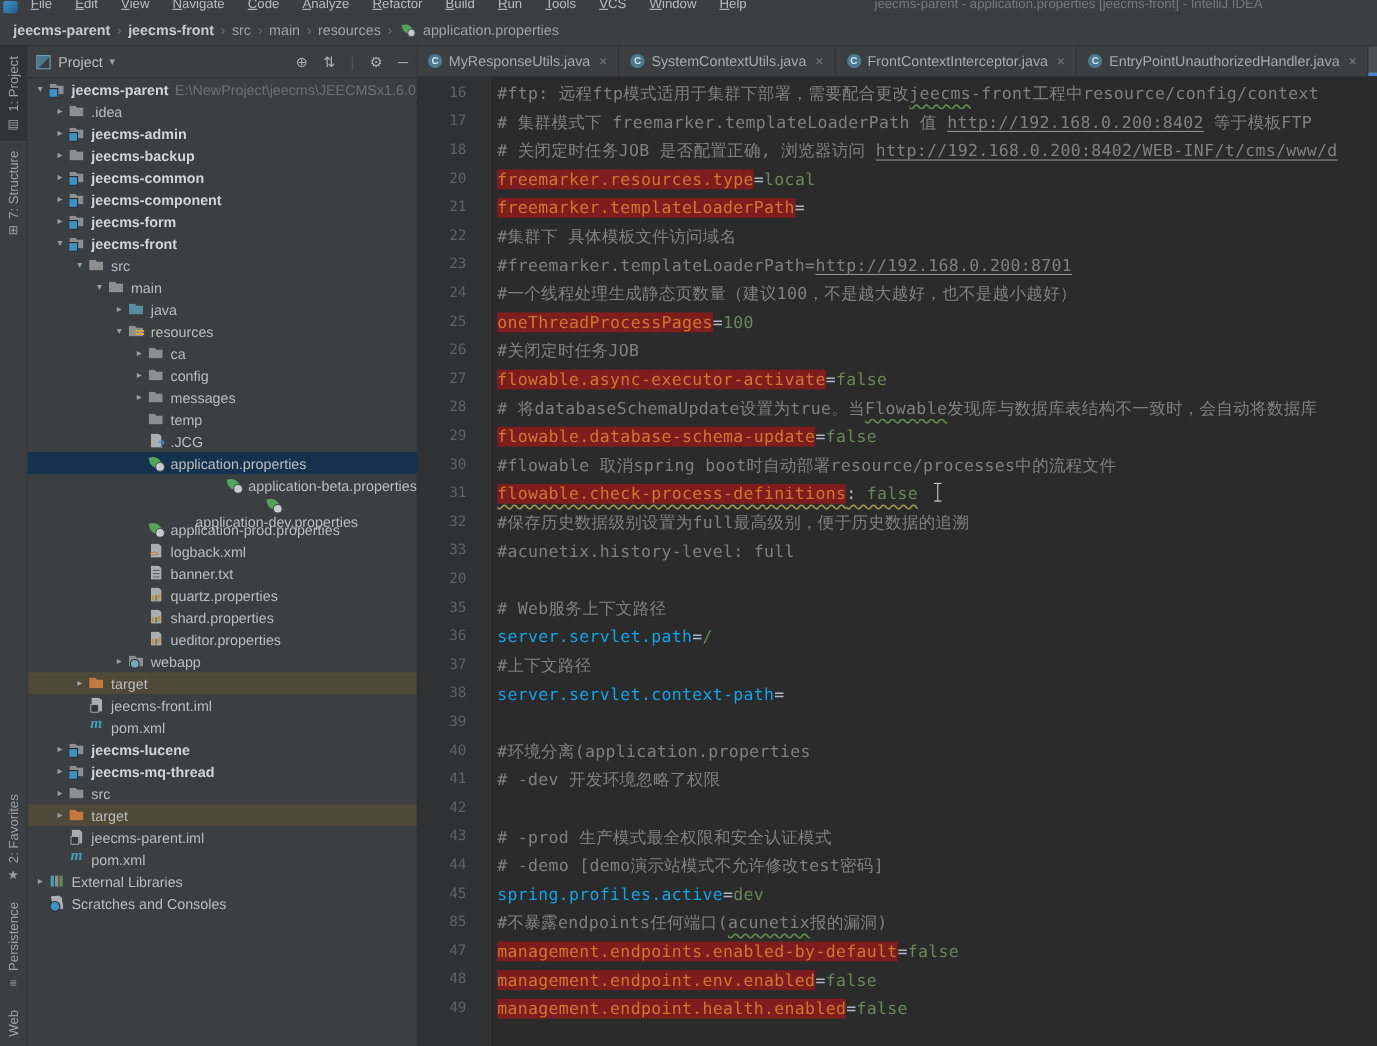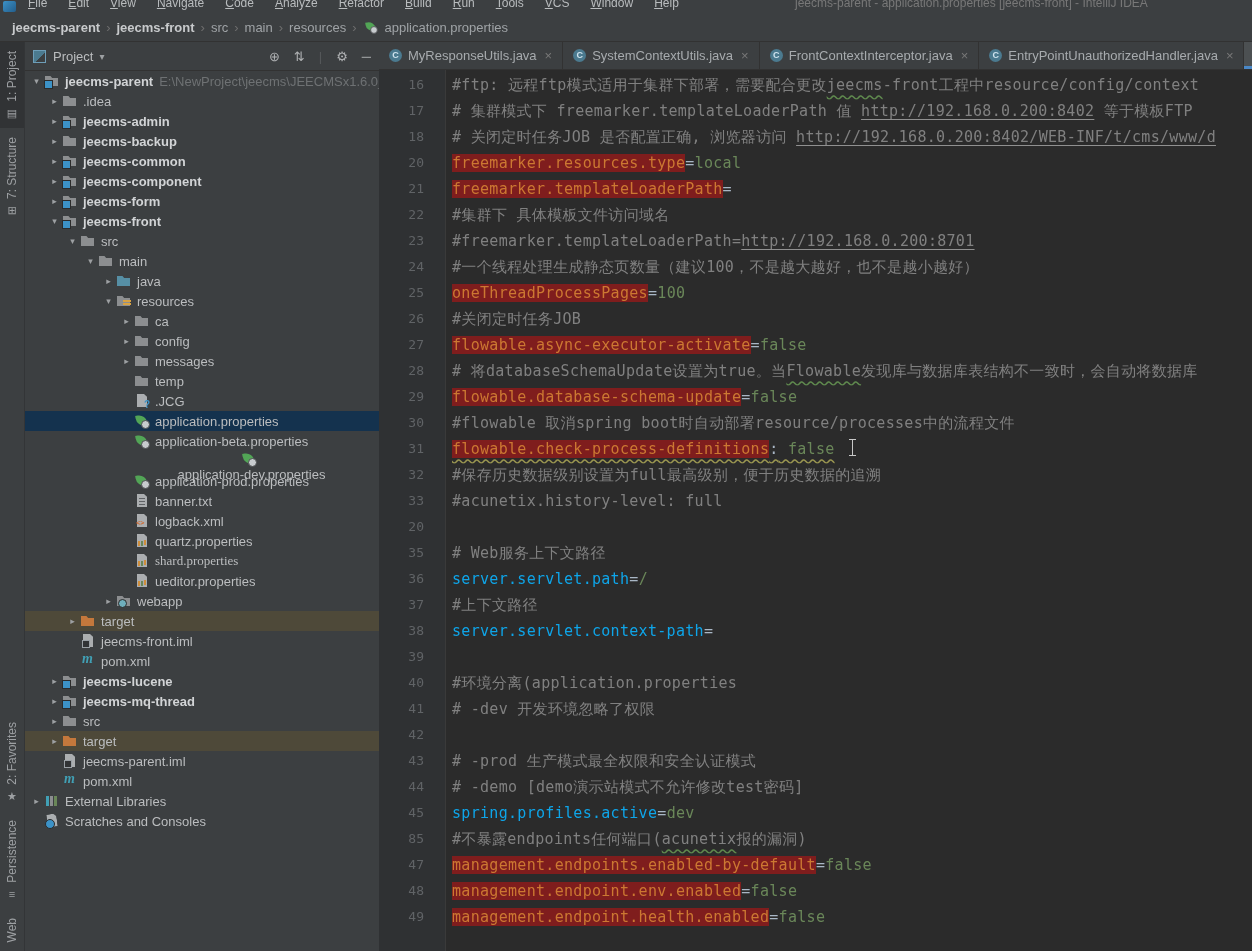--- a/index.html
+++ b/index.html
@@ -254,51 +254,51 @@
       <div class="trow" style="padding-left: 94px;">
         <span class="arrow"></span>
         <span class="ic file-q"></span>
         <span class="tlabel">.JCG</span>
       </div>
       <div class="trow sel" style="padding-left: 94px;">
         <span class="arrow"></span>
         <span class="ic leaf"></span>
         <span class="tlabel">application.properties</span>
       </div>
-      <div class="trow" style="padding-left: 94px;">
+      <div class="trow" style="padding-left: 94px; justify-content: flex-end;">
         <span class="arrow"></span>
         <span class="ic leaf"></span>
         <span class="tlabel">application-beta.properties</span>
       </div>
       <div class="trow" style="padding-left: 94px; flex-direction: column;">
         <span class="arrow"></span>
         <span class="ic leaf"></span>
         <span class="tlabel">application-dev.properties</span>
       </div>
       <div class="trow" style="padding-left: 94px;">
         <span class="arrow"></span>
         <span class="ic leaf"></span>
         <span class="tlabel">application-prod.properties</span>
       </div>
       <div class="trow" style="padding-left: 94px;">
         <span class="arrow"></span>
+        <span class="ic file-xml"></span>
+        <span class="tlabel">logback.xml</span>
+      </div>
+      <div class="trow" style="padding-left: 94px;">
+        <span class="arrow"></span>
         <span class="ic file-txt"></span>
         <span class="tlabel">banner.txt</span>
       </div>
       <div class="trow" style="padding-left: 94px;">
         <span class="arrow"></span>
-        <span class="ic file-xml"></span>
-        <span class="tlabel">logback.xml</span>
-      </div>
-      <div class="trow" style="padding-left: 94px;">
-        <span class="arrow"></span>
         <span class="ic file-prop"></span>
         <span class="tlabel">quartz.properties</span>
       </div>
-      <div class="trow" style="padding-left: 94px; font-family: Liberation Serif, serif;">
+      <div class="trow" style="padding-left: 94px;">
         <span class="arrow"></span>
         <span class="ic file-prop"></span>
         <span class="tlabel">shard.properties</span>
       </div>
       <div class="trow" style="padding-left: 94px;">
         <span class="arrow"></span>
         <span class="ic file-prop"></span>
         <span class="tlabel">ueditor.properties</span>
       </div>
       <div class="trow" style="padding-left: 76px;">

